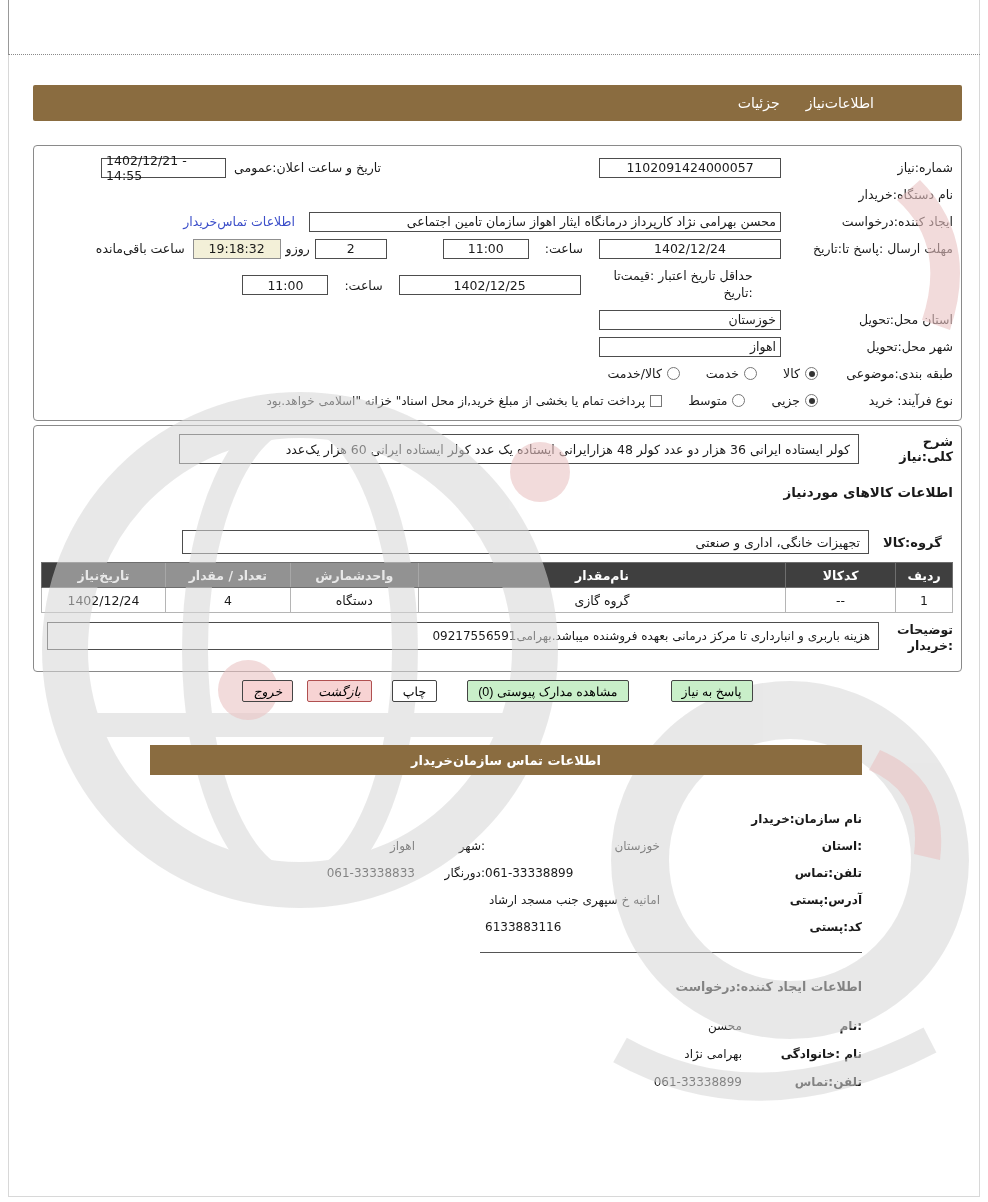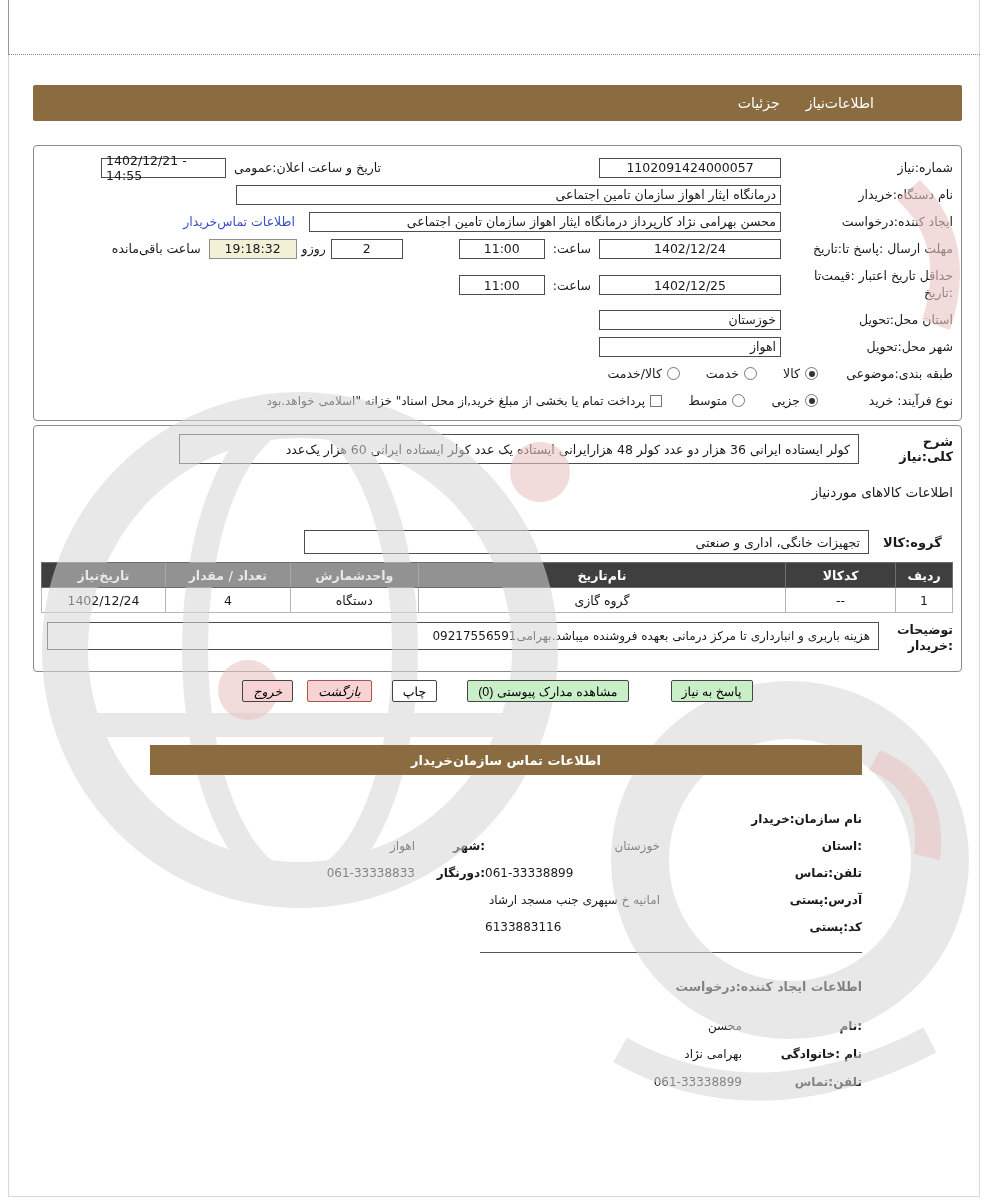--- a/index.html
+++ b/index.html
@@ -17,54 +17,54 @@
 
   .topbar { top:85px; height:36px; background:var(--brown,#8a6c40); color:#fff;
     display:flex; align-items:center; gap:26px; padding-right:88px; font-size:14px; z-index:3; border-radius:2px; }
   .tab { cursor:pointer; }
 
   .panel { border:1px solid #8a8a8a; border-radius:4px; background:#fff; z-index:1; }
   .panel-need { top:145px; height:276px; padding:11px 8px 0; }
   .panel-detail { top:425px; height:247px; padding:8px; }
 
   .frow { display:flex; align-items:center; height:21px; margin-bottom:6px; font-size:12.5px; }
-  .frow.tall { height:40px; margin-bottom:4px; }
+  .frow.tall { height:40px; margin-bottom:4px;justify-content:center; }
   .flabel { width:172px; text-align:right; flex-shrink:0; }
   .flabel-sm { width:135px; text-align:right; flex-shrink:0; }
   .two-line { line-height:1.35; }
 
   .inp { border:1px solid #4d4d4d; height:20px; background:#fff; display:flex;
     align-items:center; justify-content:center; padding:0 4px; font-size:12.5px; flex-shrink:0; }
   .inp.start { justify-content:flex-start; }
   .w182{width:182px} .w125{width:125px} .w86{width:86px} .w72{width:72px}
   .w88{width:88px} .w545{width:545px} .w472{width:472px}
   .beige { background:var(--beige,#f3f0d8); border-color:#8f8f8f; }
   .ltr { direction:ltr; unicode-bidi:isolate; }
 
   .mr218{margin-right:218px} .mr56{margin-right:56px} .mr14{margin-right:14px}
-  .mr8{margin-right:8px} .mr5{margin-right:5px} .mr4{margin-right:8px}
+  .mr8{margin-right:8px} .mr5{margin-right:5px} .mr4{margin-right:16px}
 
   .link { color:var(--link,#3b4ec9); cursor:pointer; font-size:12.5px; }
 
   .opt { display:flex; align-items:center; margin-right:26px; }
   .opt.first { margin-right:0; }
   .radio { width:13px; height:13px; border:1px solid #777; border-radius:50%; background:#fff; position:relative; flex-shrink:0; }
   .radio.checked::after { content:""; position:absolute; inset:2.5px; border-radius:50%; background:#333; }
   .checkbox { width:12px; height:12px; border:1px solid #777; background:#fff; flex-shrink:0; }
   .opt-label { margin-right:5px; }
   .small-text { font-size:12px;text-align:right; }
 
   .summary-row { display:flex; align-items:center; }
   .summary-label { font-weight:bold; width:84px; text-align:right; font-size:13px; flex-shrink:0; }
   .summary-box { width:680px; height:30px; border:1px solid #4d4d4d; display:flex; align-items:center;
     padding:0 8px; font-size:12.5px; margin-right:10px; background:#fff; }
-  .detail-heading { font-weight:normal; margin-top:20px; text-align:right; font-size:13.5px; }
+  .detail-heading { font-weight:bold; margin-top:20px; text-align:right; font-size:13.5px; }
   .group-row { display:flex; align-items:center; margin-top:30px; }
   .group-label { font-weight:bold; width:70px; text-align:left; flex-shrink:0; }
-  .group-box { width:565px; height:24px; border:1px solid #4d4d4d; display:flex; align-items:center;
+  .group-box { width:687px; height:24px; border:1px solid #4d4d4d; display:flex; align-items:center;
     padding:0 8px; font-size:12.5px; margin-right:14px; background:#fff; }
 
   .goods-table { margin-top:8px; border-collapse:collapse; width:912px; font-size:12.5px; position:relative; z-index:3; }
   .goods-table th { background:var(--table-header,#3f3f3f); color:#fff; font-weight:bold; height:25px; border:1px solid #6e6e6e; }
   .goods-table td { border:1px solid #b5b5b5; height:25px; text-align:center; background:#fff; }
 
   .notes-row { display:flex; align-items:flex-start; margin-top:9px; }
   .notes-label { font-weight:bold; width:72px; text-align:right; line-height:1.3; font-size:12.5px; flex-shrink:0; }
   .notes-box { width:832px; height:28px; border:1px solid #4d4d4d; display:flex; align-items:center;
     padding:0 8px; margin-right:2px; font-size:12px; background:#fff; }
@@ -77,21 +77,21 @@
   .btn-back { border-color:#b05050; }
   .gap42{margin-right:42px} .gap30{margin-right:30px} .gap20{margin-right:20px} .gap14{margin-right:14px}
 
   .contact-header { position:absolute; top:745px; right:126px; width:712px; height:30px;
     background:var(--brown,#8a6c40); color:#fff; font-weight:bold; display:flex; align-items:center;
     justify-content:center; font-size:13px; z-index:3; }
   .contact-body { position:absolute; top:805px; right:126px; width:712px; font-size:12px; z-index:1; }
   .c-row { display:flex; align-items:center; height:27px; }
   .c-label { width:120px; font-weight:bold; text-align:right; flex-shrink:0; }
   .c-val { width:175px; margin-right:82px; flex-shrink:0; }
-  .c-label2 { width:58px; font-weight:bold; text-align:right; flex-shrink:0; }
+  .c-label2 { width:58px; font-weight:normal; text-align:right; flex-shrink:0; }
   .c-val2 { margin-right:12px; }
   .c-val-near { margin-right:0; }
   .divider { margin-top:12px; width:382px; margin-left:auto; margin-right:0; border-top:1px solid #555; }
   .creator-heading { font-weight:bold; margin-top:26px; text-align:right; font-size:12.5px; }
   .creator-rows { margin-top:18px; }
   .creator-rows .c-row { height:28px; }
 
   .watermark { position:absolute; top:0; left:0; z-index:2; pointer-events:none; }
 </style>
 </head>
@@ -127,21 +127,20 @@
 
   <div class="frow">
     <span class="flabel">شماره:نیاز</span>
     <span class="inp w182 ltr">1102091424000057</span>
     <span class="flabel mr218" style="width:auto">تاریخ و ساعت اعلان:عمومی</span>
     <span class="inp w125 ltr mr8">1402/12/21 - 14:55</span>
   </div>
 
   <div class="frow">
     <span class="flabel">نام دستگاه:خریدار</span>
-    <span class="inp w545 start">درمانگاه ایثار اهواز سازمان تامین اجتماعی</span>
   </div>
 
   <div class="frow">
     <span class="flabel">ایجاد کننده:درخواست</span>
     <span class="inp w472 start">محسن بهرامی نژاد کارپرداز درمانگاه ایثار اهواز سازمان تامین اجتماعی</span>
     <span class="link mr14">اطلاعات تماس‌خریدار</span>
   </div>
 
   <div class="frow">
     <span class="flabel">مهلت ارسال :پاسخ تا:تاریخ</span>
@@ -227,21 +226,21 @@
         <col style="width:110px">
         <col style="width:368px">
       <col style="width:128px">
         <col style="width:125px">
         <col style="width:124px">
     </colgroup>
     <thead>
       <tr>
         <th>ردیف</th>
         <th>کدکالا</th>
-        <th>نام‌تاریخ</th>
+        <th>نام‌مقدار</th>
         <th>واحدشمارش</th>
         <th>تعداد / مقدار</th>
         <th>تاریخ‌نیاز</th>
       </tr>
     </thead>
     <tbody>
       <tr>
         <td>1</td>
         <td>--</td>
         <td>گروه گازی</td>

